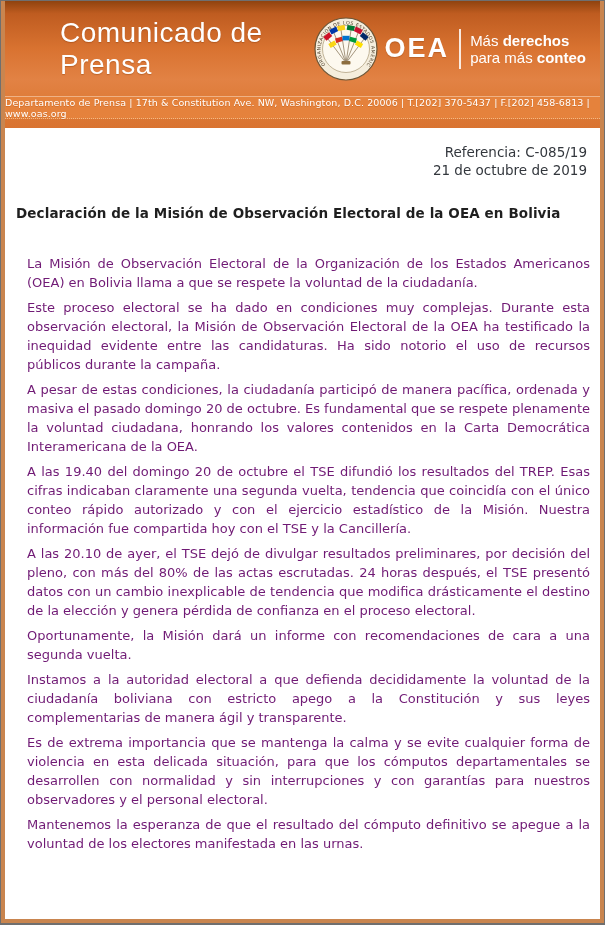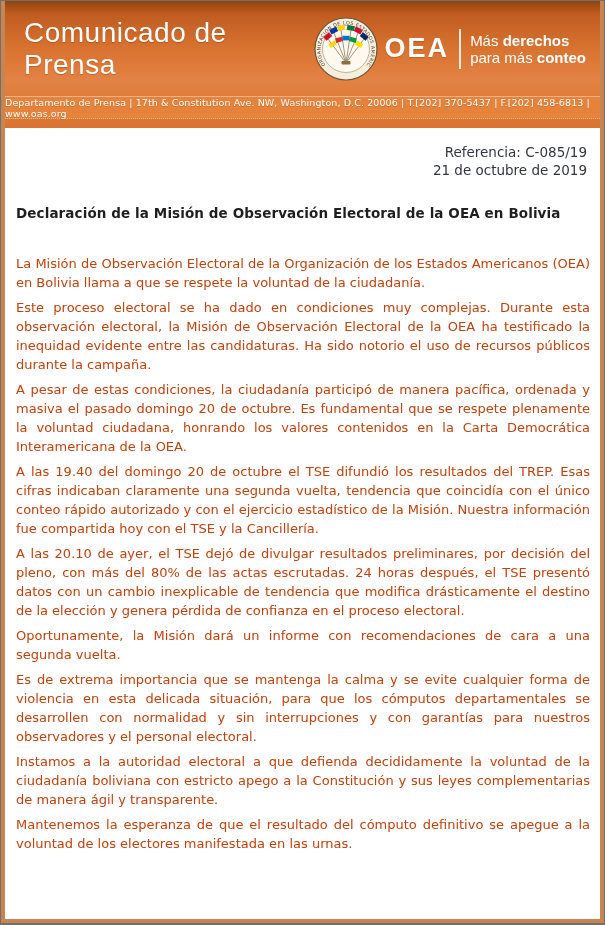--- a/index.html
+++ b/index.html
@@ -20,20 +20,21 @@
   }
   
   .masthead {
     height:127px;
     background:linear-gradient(180deg,#8f430f 0%,#bf5c20 10%,#d97331 38%,#e28244 62%,#dd7a36 82%,#d97331 100%);
     display:flex; flex-direction:column;
   }
   .masthead-top {
     height:95px; display:flex; align-items:center;
     padding:0 14px 0 19px;
+    margin-left:36px;
   }
   .masthead-title {
     flex:1;
     font-family:"Liberation Sans", sans-serif;
     font-size:28px; font-weight:400; color:#ffffff;
     letter-spacing:.5px;
     text-shadow:0 1px 1px rgba(120,50,0,.35);
   }
   .logo-group { display:flex; align-items:center; }
   .seal { width:64px; height:64px; flex:0 0 auto; }
@@ -75,23 +76,23 @@
   .doc-title {
     margin-top:26px;
     font-size:13.5px; font-weight:bold;
     color:#1f1f1f;
     letter-spacing:.1px;
     padding-left:3px;
   }
   .paragraphs { margin-top:33px; padding:0 3px 0 3px; }
   .paragraphs p {
     font-size:13px; line-height:19px;
-    color:#c2410c;
+    color:#701a75;
     text-align:justify;
-    margin:0 0 6px 0;
+    margin:0 0 6px 11px;
   }
 </style>
 </head>
 <body>
 
 <div class="frame">
   <div class="page">
 
     <div class="masthead">
       <div class="masthead-top">
@@ -158,20 +159,20 @@
 
       <div class="doc-title">Declaración de la Misión de Observación Electoral de la OEA en Bolivia</div>
 
       <div class="paragraphs">
           <p>La Misión de Observación Electoral de la Organización de los Estados Americanos (OEA) en Bolivia llama a que se respete la voluntad de la ciudadanía.</p>
           <p>Este proceso electoral se ha dado en condiciones muy complejas. Durante esta observación electoral, la Misión de Observación Electoral de la OEA ha testificado la inequidad evidente entre las candidaturas. Ha sido notorio el uso de recursos públicos durante la campaña.</p>
           <p>A pesar de estas condiciones, la ciudadanía participó de manera pacífica, ordenada y masiva el pasado domingo 20 de octubre. Es fundamental que se respete plenamente la voluntad ciudadana, honrando los valores contenidos en la Carta Democrática Interamericana de la OEA.</p>
           <p>A las 19.40 del domingo 20 de octubre el TSE difundió los resultados del TREP. Esas cifras indicaban claramente una segunda vuelta, tendencia que coincidía con el único conteo rápido autorizado y con el ejercicio estadístico de la Misión. Nuestra información fue compartida hoy con el TSE y la Cancillería.</p>
           <p>A las 20.10 de ayer, el TSE dejó de divulgar resultados preliminares, por decisión del pleno, con más del 80% de las actas escrutadas. 24 horas después, el TSE presentó datos con un cambio inexplicable de tendencia que modifica drásticamente el destino de la elección y genera pérdida de confianza en el proceso electoral.</p>
           <p>Oportunamente, la Misión dará un informe con recomendaciones de cara a una segunda vuelta.</p>
+          <p>Instamos a la autoridad electoral a que defienda decididamente la voluntad de la ciudadanía boliviana con estricto apego a la Constitución y sus leyes complementarias de manera ágil y transparente.</p>
           <p>Es de extrema importancia que se mantenga la calma y se evite cualquier forma de violencia en esta delicada situación, para que los cómputos departamentales se desarrollen con normalidad y sin interrupciones y con garantías para nuestros observadores y el personal electoral.</p>
-          <p>Instamos a la autoridad electoral a que defienda decididamente la voluntad de la ciudadanía boliviana con estricto apego a la Constitución y sus leyes complementarias de manera ágil y transparente.</p>
           <p>Mantenemos la esperanza de que el resultado del cómputo definitivo se apegue a la voluntad de los electores manifestada en las urnas.</p>
         </div>
     </div>
 
   </div>
 </div>
 
 </body></html>

